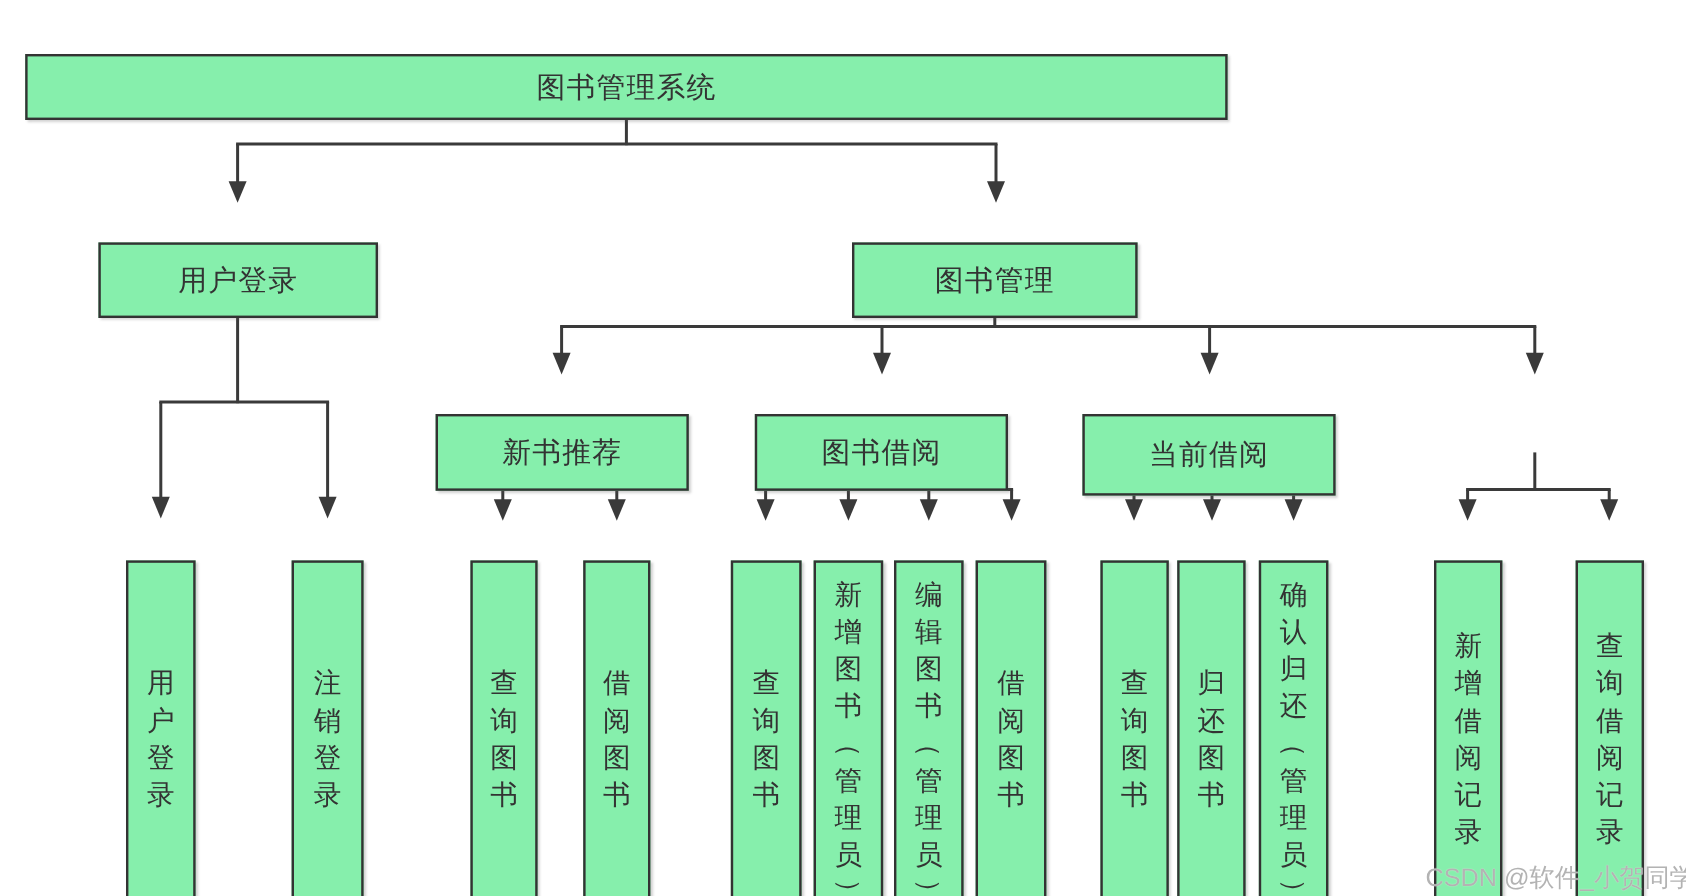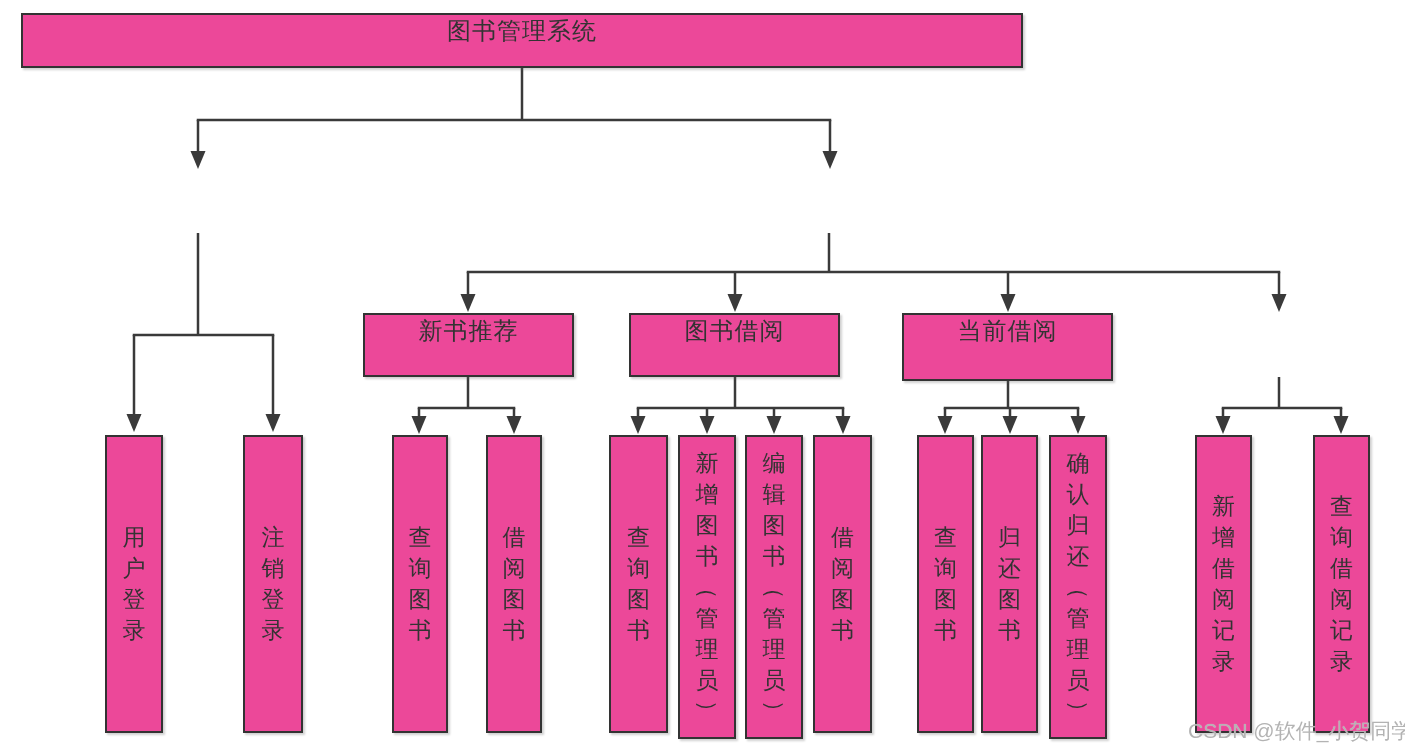--- a/index.html
+++ b/index.html
@@ -19,24 +19,26 @@
   .connectors {
     position: absolute;
     left: 0; top: 0;
     width: 1405px; height: 747px;
     pointer-events: none;
   }
   .node {
     position: absolute;
     box-sizing: border-box;
     border: 2.5px solid #333333;
-    background: #ec4899;
+    background: #86efac;
     display: flex;
+    align-items: center;
     justify-content: center;
     box-shadow: 2px 2px 2px rgba(90,90,90,0.28);
+    margin-top: 32px;
   }
   .hlabel {
     font-size: 24px;
     letter-spacing: 1px;
     color: #333333;
     white-space: nowrap;
   }
   .vbox {
     flex-direction: column;
   }
@@ -136,20 +138,26 @@
       <polygon points="1070.5,416 1085.5,416 1078,434"></polygon>
       <polygon points="1215.5,416 1230.5,416 1223,434"></polygon>
       <polygon points="1333.5,416 1348.5,416 1341,434"></polygon>
     </g>
   </svg>
 
   <div class="node" style="left:21px; top:13px; width:1002px; height:55px;">
     <span class="hlabel">图书管理系统</span>
   </div>
 
+  <div class="node" style="left:82px; top:170px; width:233px; height:63px;">
+    <span class="hlabel">用户登录</span>
+  </div>
+  <div class="node" style="left:710px; top:170px; width:238px; height:63px;">
+    <span class="hlabel">图书管理</span>
+  </div>
 
   <div class="node" style="left:363px; top:313px; width:211px; height:64px;">
     <span class="hlabel">新书推荐</span>
   </div>
   <div class="node" style="left:629px; top:313px; width:211px; height:64px;font-family:Liberation Serif, serif;">
     <span class="hlabel">图书借阅</span>
   </div>
   <div class="node" style="left:902px; top:313px; width:211px; height:68px;">
     <span class="hlabel">当前借阅</span>
   </div>

